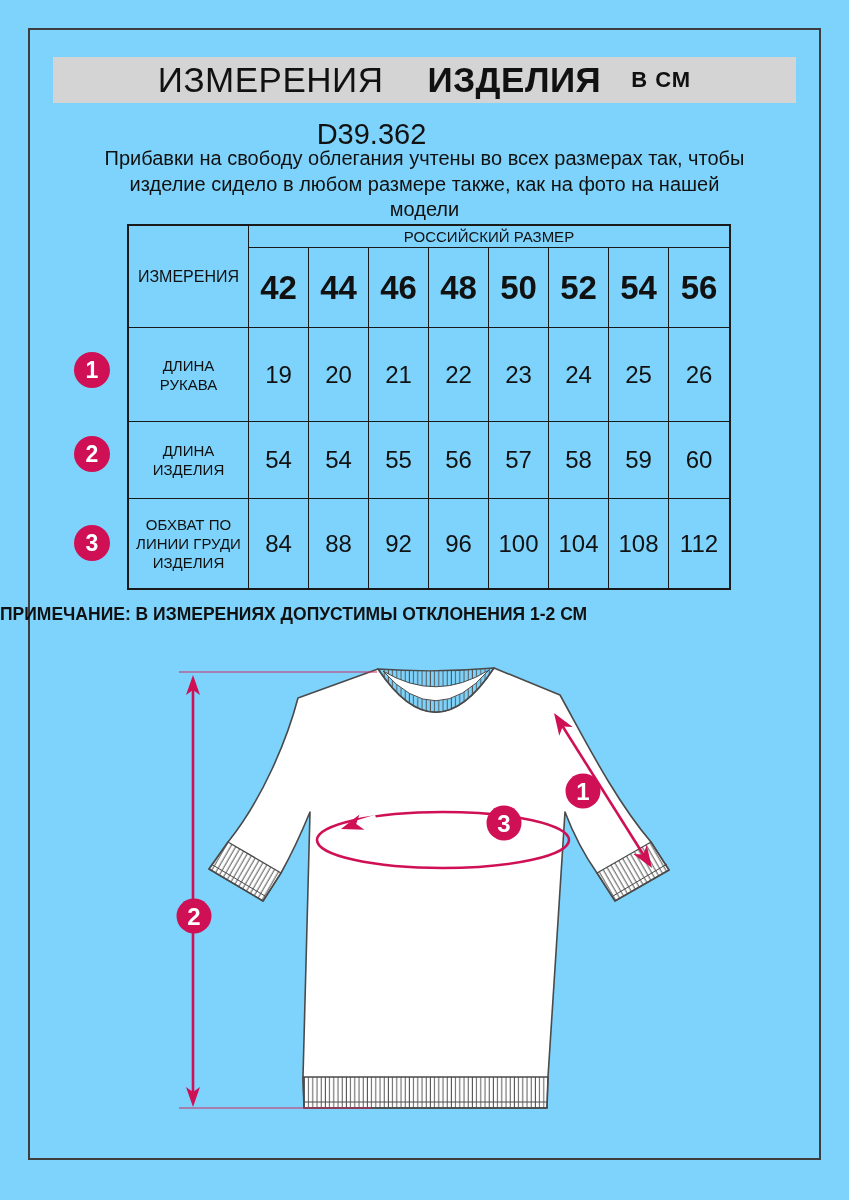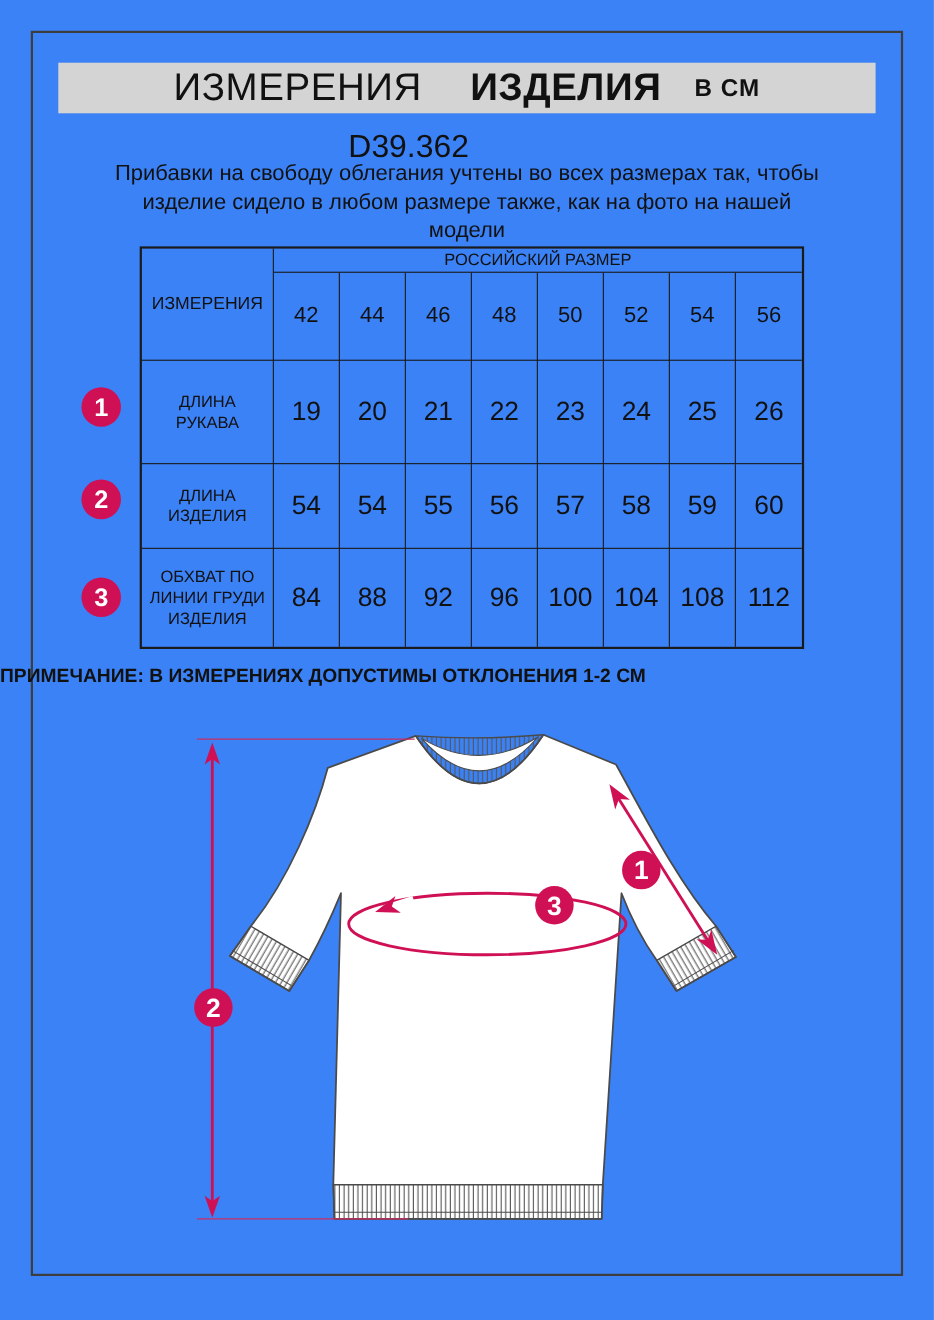--- a/index.html
+++ b/index.html
@@ -1,37 +1,37 @@
 <!DOCTYPE html>
 <html><head>
 <meta charset="utf-8">
 <style>
   html,body{margin:0;padding:0;background:#fff;}
-  .canvas{position:relative;width:849px;height:1200px;background:#3b82f6;overflow:hidden;
+  .canvas{position:relative;width:849px;height:1200px;background:#7dd3fc;overflow:hidden;
           font-family:"Liberation Sans",sans-serif;color:#111;}
   .page-border{position:absolute;left:28px;top:28px;width:789px;height:1128px;border:2px solid #3d3d3d;}
   .title-band{position:absolute;left:53px;top:57px;width:743px;height:46px;background:#d4d4d4;
               display:flex;align-items:center;justify-content:center;white-space:nowrap;}
   .title-reg{font-size:35px;letter-spacing:.5px;}
   .title-bold{font-size:35px;font-weight:700;letter-spacing:.5px;margin-left:44px;}
   .title-unit{font-size:22px;font-weight:700;margin-left:30px;letter-spacing:1px;}
   .product-code{position:absolute;left:0;top:118px;width:743px;text-align:center;font-size:29px;}
   .product-desc{position:absolute;left:104px;top:146px;width:641px;text-align:center;
                 font-size:20px;line-height:25.5px;}
   .size-table{position:absolute;left:127px;top:224px;display:grid;
               grid-template-columns:120px repeat(8,60px);
               grid-template-rows:22px 80px 94px 77px 89px;
               border:2px solid #1a1a1a;box-sizing:content-box;}
   .cell{border-right:1.5px solid #1a1a1a;border-bottom:1.5px solid #1a1a1a;
         display:flex;align-items:center;justify-content:center;text-align:center;box-sizing:border-box;}
   .cell.last-col{border-right:none;}
   .cell.last-row{border-bottom:none;}
   .corner{grid-row:1/3;grid-column:1;font-size:16px;}
   .group{grid-row:1;grid-column:2/10;font-size:15px;}
-  .sz{font-size:20px;font-weight:400;}
+  .sz{font-size:33px;font-weight:700;}
   .lbl{font-size:15px;line-height:19px;padding:0 6px;}
   .val{font-size:24px;}
   .tbadge{position:absolute;left:74px;width:36px;height:36px;border-radius:50%;
           color:#fff;font-weight:700;font-size:23px;display:flex;align-items:center;justify-content:center;}
   .note{position:absolute;left:0;top:604px;width:849px;text-align:left;font-weight:700;font-size:17.5px;}
   .diagram-svg{position:absolute;left:0;top:0;width:849px;height:1200px;}
 </style>
 </head>
 <body>
 

